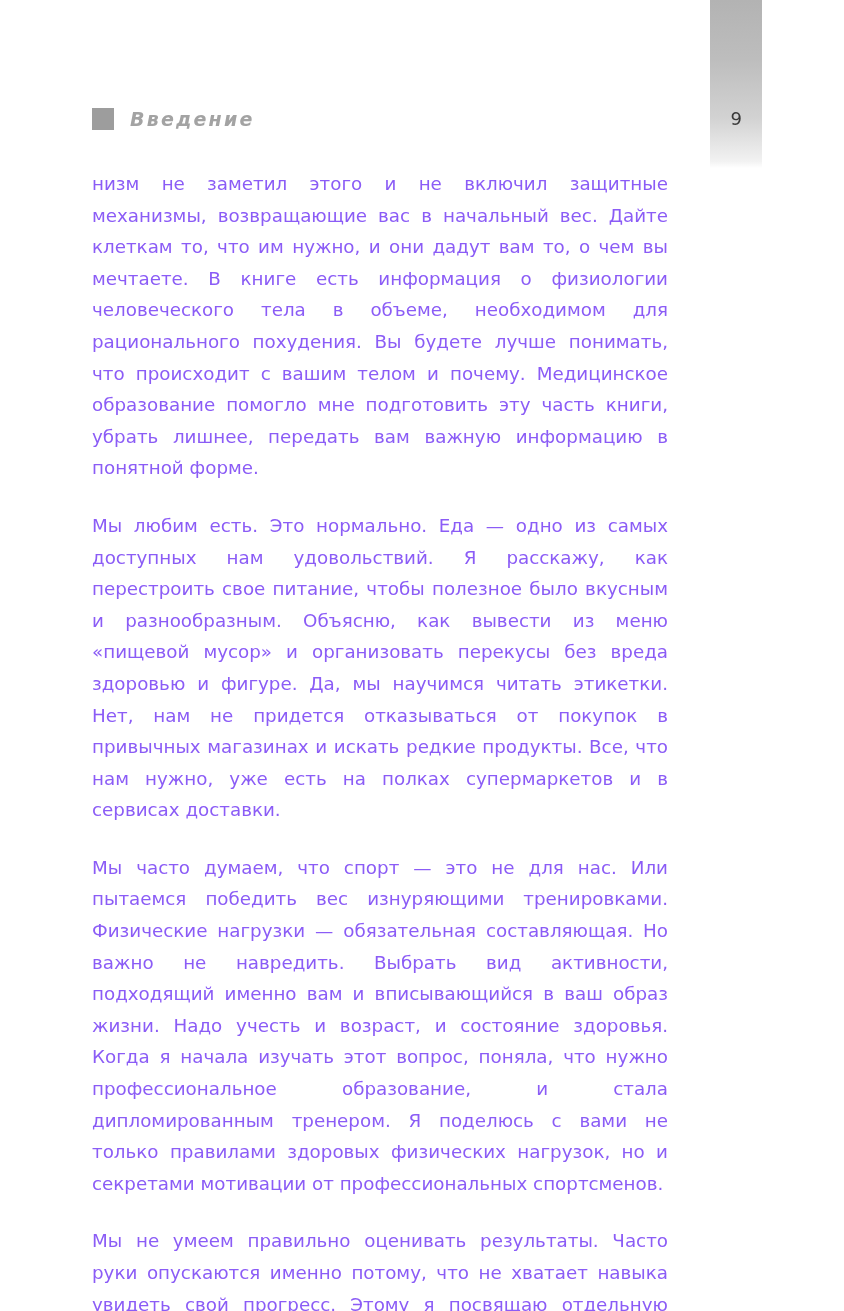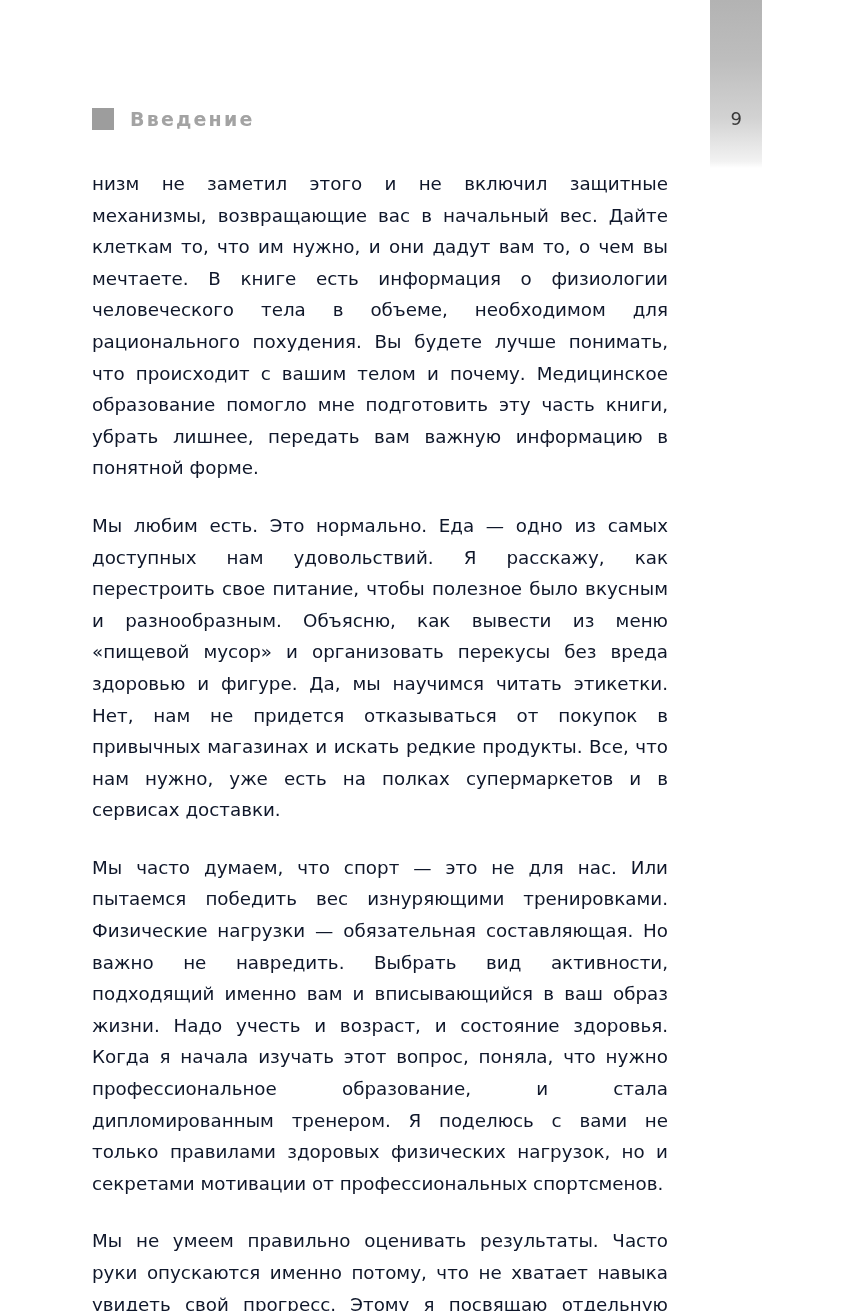--- a/index.html
+++ b/index.html
@@ -43,20 +43,21 @@
   }
   .header-title {
     position: absolute;
     left: 38px;
     top: 0;
     font-size: 19px;
     font-weight: bold;
     color: #a3a3a3;
     letter-spacing: 2.2px;
     line-height: 28px;
+    font-style: italic;
   }
   .page-number {
     position: absolute;
     right: 20px;
     top: 0;
     font-size: 18px;
     color: #3a3a3a;
     line-height: 28px;
   }
 
@@ -64,21 +65,21 @@
   .content {
     position: absolute;
     top: 168px;
     left: 92px;
     width: 576px;
   }
   .para {
     margin: 0 0 26px 0;
     font-size: 18.3px;
     line-height: 31.6px;
-    color: #0f172a;
+    color: #8b5cf6;
     text-align: justify;
     text-justify: inter-word;
     hyphens: manual;
   }
   .para:last-child {
     margin-bottom: 0;
   }
 </style>
 </head>
 <body>

